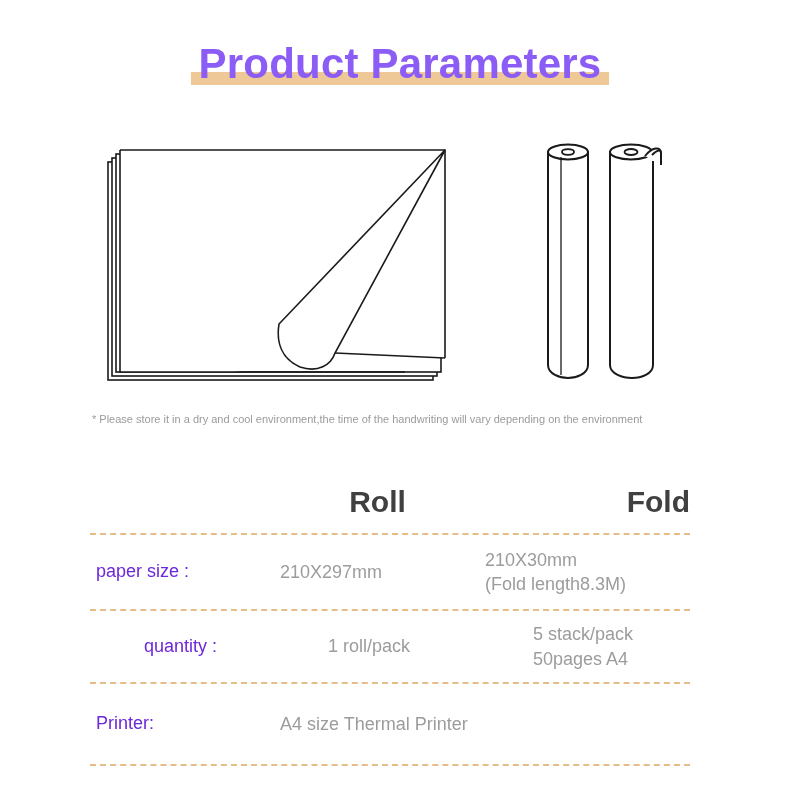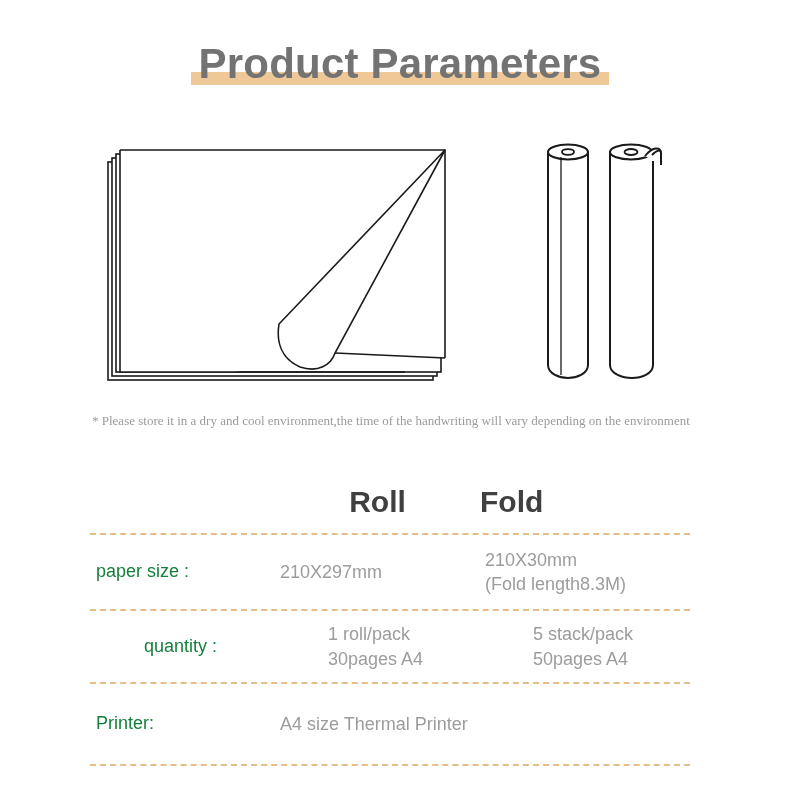--- a/index.html
+++ b/index.html
@@ -42,21 +42,21 @@
     bottom: 6px;
     height: 13px;
     background: #eec896;
     z-index: 0;
   }
   .title-text {
     position: relative;
     z-index: 1;
     font-size: 42px;
     font-weight: bold;
-    color: #737373;
+    color: #8b5cf6;
     letter-spacing: 0.2px;
     line-height: 1.25;
     white-space: nowrap;
   }
 
   
   .illustration {
     position: absolute;
     left: 0;
     top: 125px;
@@ -66,24 +66,23 @@
   .illustration svg {
     display: block;
   }
 
   
   .note {
     position: absolute;
     left: 92px;
     top: 411px;
     width: 600px;
-    font-size: 13px;
+    font-size: 11px;
     line-height: 1.55;
     color: #9b9b9b;
-    font-family: Liberation Serif, serif;
   }
 
   
   .spec-table {
     position: absolute;
     left: 90px;
     top: 470px;
     width: 600px;
   }
   .spec-row {
@@ -115,36 +114,36 @@
     height: 63px;
   }
   .head-cell {
     font-size: 30px;
     font-weight: bold;
     color: #404040;
     text-align: center;
     line-height: 1;
   }
   .head-cell.roll { padding-left: 0; text-align: center; }
-  .head-cell.fold { padding-left: 0; text-align: left; }
+  .head-cell.fold { padding-left: 0; text-align: right; }
 
   .dashed {
     height: 0;
     border-top: 2px dashed #e7bd87;
     width: 600px;
   }
 
   .body-row { min-height: 70px; }
   .body-row.r1 { height: 74px; }
   .body-row.r2 { height: 71px; margin-left: 48px; }
   .body-row.r3 { height: 80px; }
 
   .label-text {
     font-size: 18px;
-    color: #15803d;
+    color: #6d28d9;
     line-height: 1.3;
     white-space: nowrap;
   }
   .value-text {
     font-size: 18px;
     color: #9c9c9c;
     line-height: 1.35;
   }
   .value-text .ln { display: block; white-space: nowrap; }
   .value-wide { white-space: nowrap; text-align: right; }
@@ -223,21 +222,20 @@
         <span class="ln">(Fold length8.3M)</span>
       </div>
     </div>
 
     <div class="dashed"></div>
 
     <div class="spec-row body-row r2">
       <div class="col-label label-text">quantity :</div>
       <div class="col-roll value-text">
         <span class="ln">1 roll/pack</span>
-        <span class="ln">30pages A4</span>
       </div>
       <div class="col-fold value-text">
         <span class="ln">5 stack/pack</span>
         <span class="ln">50pages A4</span>
       </div>
     </div>
 
     <div class="dashed"></div>
 
     <div class="spec-row body-row r3">

